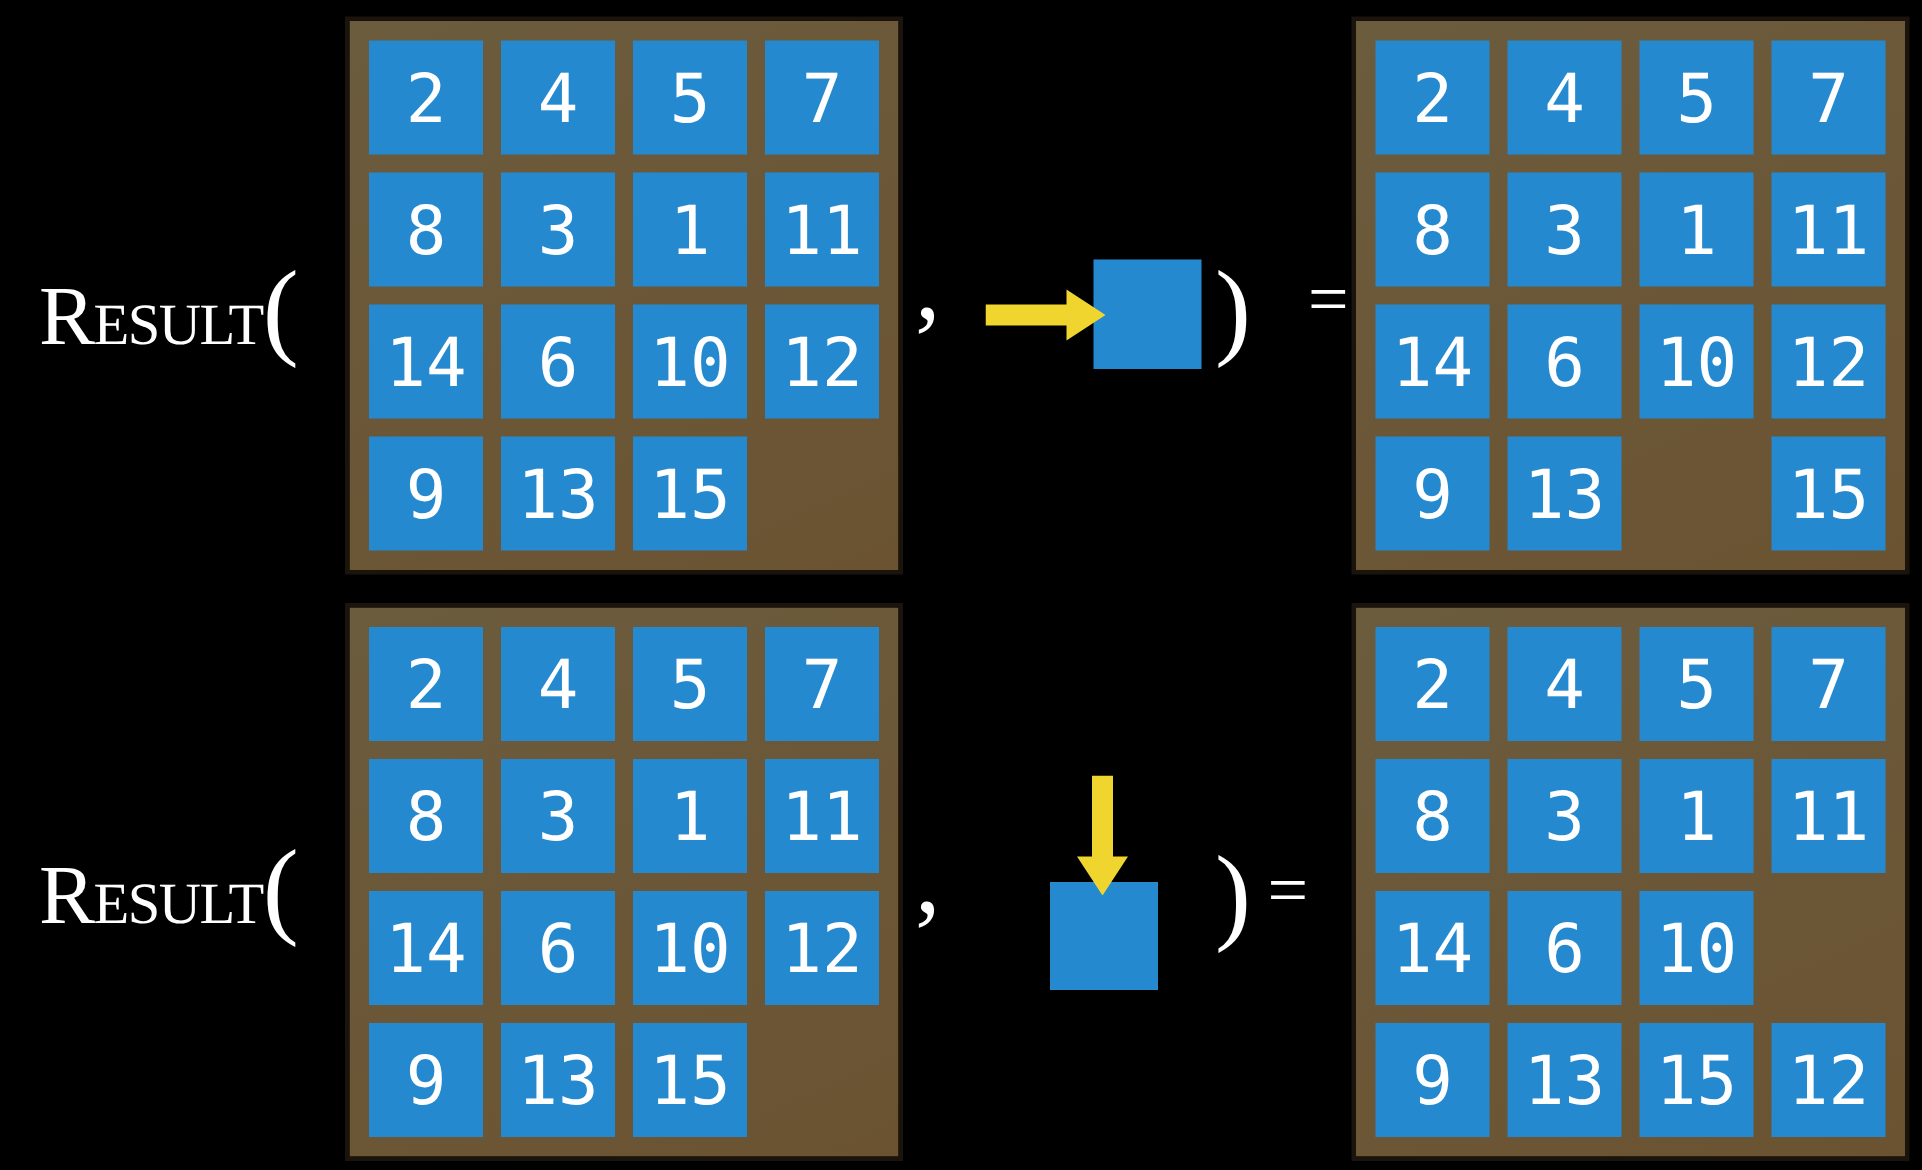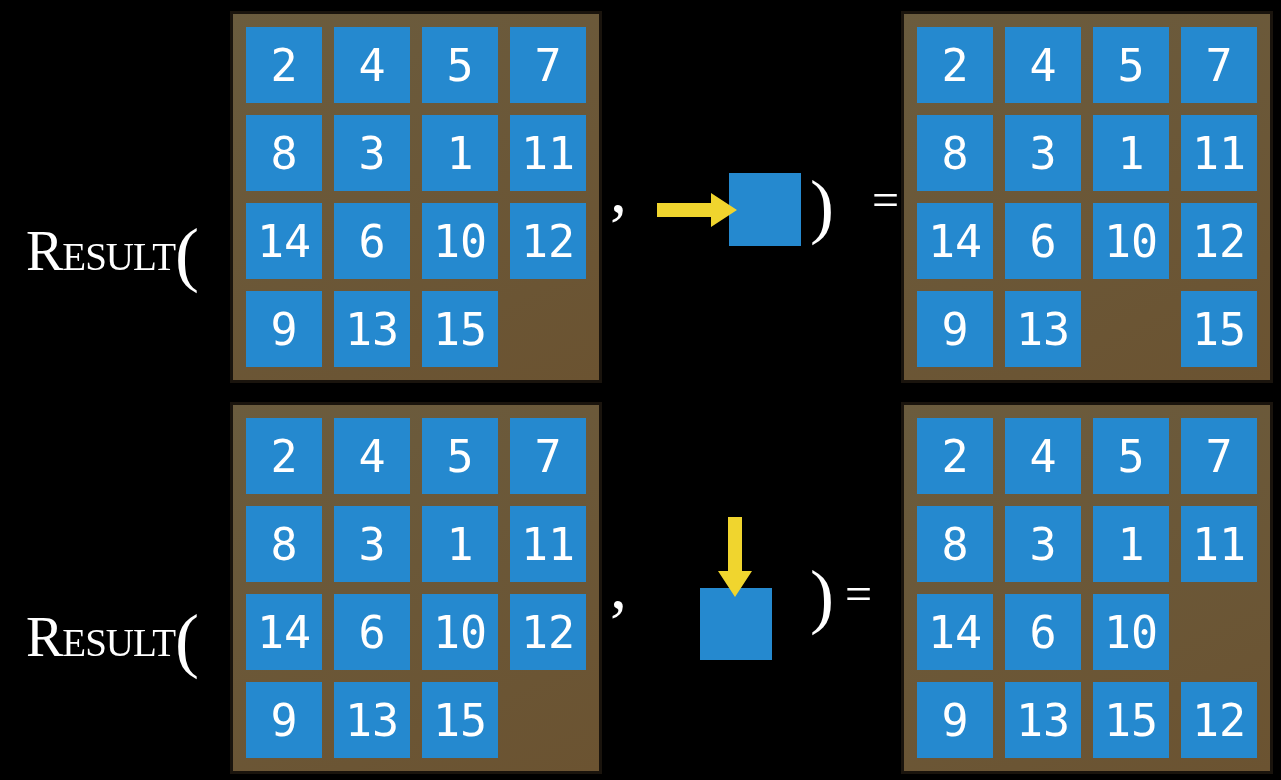--- a/index.html
+++ b/index.html
@@ -45,23 +45,22 @@
     font-family: "DejaVu Sans Mono", monospace;
     font-size: 45px;
     line-height: 1;
   }
 
   
   .func {
     position: absolute;
     color: var(--label-text);
     display: flex;
-    align-items: center;
+    align-items: flex-end;
     white-space: nowrap;
-    margin-top: 48px;
   }
   #r1-func { left: 26px; top: 167px; }
   #r2-func { left: 26px; top: 553px; }
   .func-name {
     font-variant: small-caps;
     font-size: 56px;
     letter-spacing: -1px;
     line-height: 1;
   }
   .func .paren {

